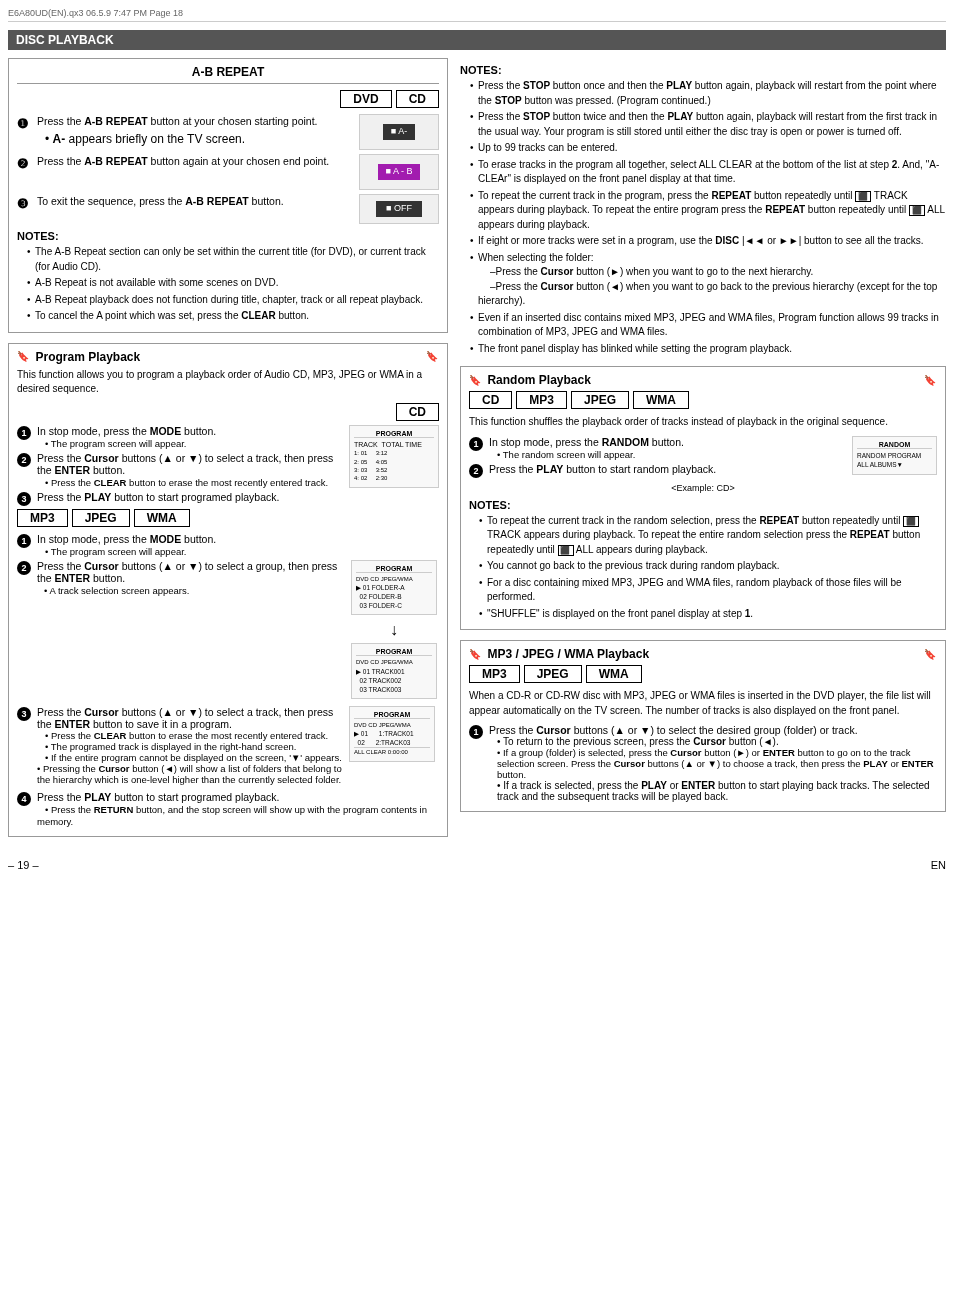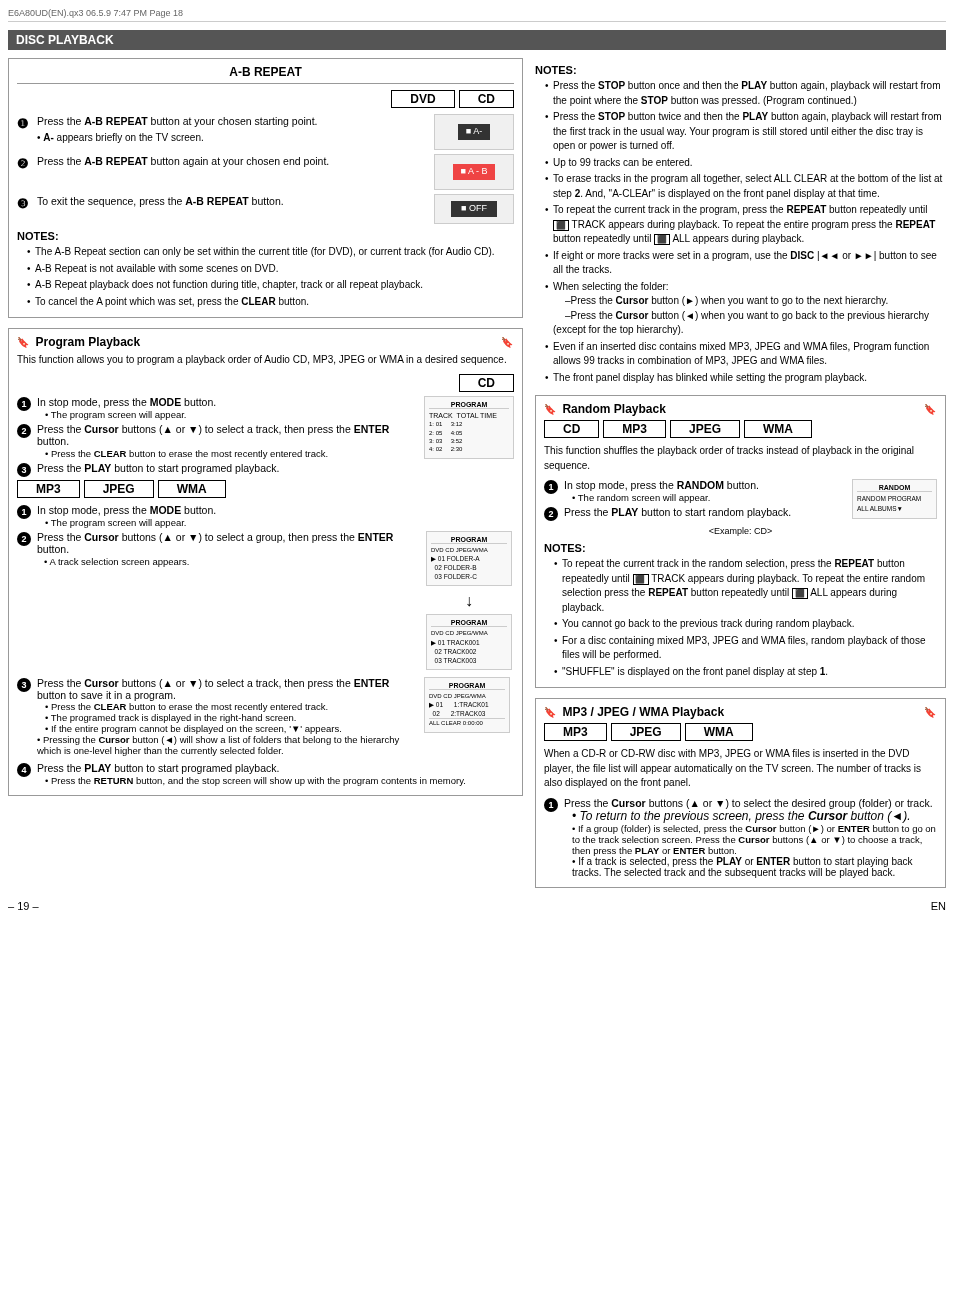--- a/index.html
+++ b/index.html
@@ -24,21 +24,21 @@
       color: #fff;
       font-weight: bold;
       font-size: 12px;
       padding: 3px 8px;
       margin-bottom: 8px;
     }
     .two-col {
       display: flex;
       gap: 12px;
     }
-    .left-col { width: 515px; flex-shrink: 0; }
+    .left-col { width: 440px; flex-shrink: 0; }
     .right-col { flex: 1; }
     .section-box {
       border: 1px solid #999;
       margin-bottom: 10px;
       padding: 6px 8px;
     }
     .section-title-bar {
       text-align: center;
       font-weight: bold;
       font-size: 12px;
@@ -49,21 +49,21 @@
     .format-badges {
       display: flex;
       justify-content: flex-end;
       gap: 4px;
       margin-bottom: 6px;
     }
     .badge {
       border: 1.5px solid #000;
       font-weight: bold;
       font-size: 12px;
-      padding: 1px 18px;
+      padding: 1px 12px;
     }
     .badge-dvd { }
     .badge-cd { }
     .ab-steps { font-size: 10.5px; line-height: 1.5; }
     .ab-step { display: flex; gap: 6px; margin-bottom: 4px; }
     .step-num {
       font-weight: bold;
       font-size: 13px;
       width: 14px;
       flex-shrink: 0;
@@ -165,34 +165,34 @@
           <span class="badge badge-dvd">DVD</span>
           <span class="badge badge-cd">CD</span>
         </div>
 
         <div class="ab-steps">
 
           <div class="ab-step">
             <div class="step-num">❶</div>
             <div class="step-content">
               Press the <span class="bold">A-B REPEAT</span> button at your chosen starting point.
-              <div style="font-size:10px;">• <span class="bold">A-</span> appears briefly on the TV screen.</div>
+              <div style="margin-left:8px; font-size:12px;">• <span class="bold">A-</span> appears briefly on the TV screen.</div>
             </div>
             <div style="width:80px; border:1px solid #ccc; background:#f0f0f0; padding:3px; font-size:8px; text-align:center; flex-shrink:0; height:36px; display:flex; align-items:center; justify-content:center;">
               <span style="background:#333;color:#fff;padding:1px 8px;font-size:9px;">■ A-</span>
             </div>
           </div>
 
           <div class="ab-step">
             <div class="step-num">❷</div>
             <div class="step-content">
               Press the <span class="bold">A-B REPEAT</span> button again at your chosen end point.
             </div>
             <div style="width:80px; border:1px solid #ccc; background:#f0f0f0; padding:3px; font-size:8px; text-align:center; flex-shrink:0; height:36px; display:flex; align-items:center; justify-content:center;">
-              <span style="background:#ef4444;color:#fff;padding:1px 8px;font-size:9px;">■ A - B</span>
+              <span style="background:#a21caf;color:#fff;padding:1px 8px;font-size:9px;">■ A - B</span>
             </div>
           </div>
 
           <div class="ab-step">
             <div class="step-num">❸</div>
             <div class="step-content">
               To exit the sequence, press the <span class="bold">A-B REPEAT</span> button.
             </div>
             <div style="width:80px; border:1px solid #ccc; background:#f0f0f0; padding:3px; font-size:8px; text-align:center; flex-shrink:0; height:30px; display:flex; align-items:center; justify-content:center;">
               <span style="background:#333;color:#fff;padding:1px 10px;font-size:9px;">■ OFF</span>
@@ -402,21 +402,21 @@
         <div style="display:flex; gap:4px; margin-bottom:6px;">
           <span class="badge">MP3</span>
           <span class="badge">JPEG</span>
           <span class="badge">WMA</span>
         </div>
         <div class="section-sub">When a CD-R or CD-RW disc with MP3, JPEG or WMA files is inserted in the DVD player, the file list will appear automatically on the TV screen. The number of tracks is also displayed on the front panel.</div>
         <div class="steps-block">
           <div class="step-row">
             <div class="num-circle">1</div>
             <div>Press the <span class="bold">Cursor</span> buttons (▲ or ▼) to select the desired group (folder) or track.
-              <div style="margin-left:8px; font-size:12px;font-style:italic;">• To return to the previous screen, press the <span class="bold">Cursor</span> button (◄).</div>
+              <div style="margin-left:8px; font-size:10px;">• To return to the previous screen, press the <span class="bold">Cursor</span> button (◄).</div>
               <div style="margin-left:8px; font-size:9.5px;">• If a group (folder) is selected, press the <span class="bold">Cursor</span> button (►) or <span class="bold">ENTER</span> button to go on to the track selection screen. Press the <span class="bold">Cursor</span> buttons (▲ or ▼) to choose a track, then press the <span class="bold">PLAY</span> or <span class="bold">ENTER</span> button.</div>
               <div style="margin-left:8px; font-size:10px;">• If a track is selected, press the <span class="bold">PLAY</span> or <span class="bold">ENTER</span> button to start playing back tracks. The selected track and the subsequent tracks will be played back.</div>
             </div>
           </div>
         </div>
       </div>
 
     </div>
   </div>
 

